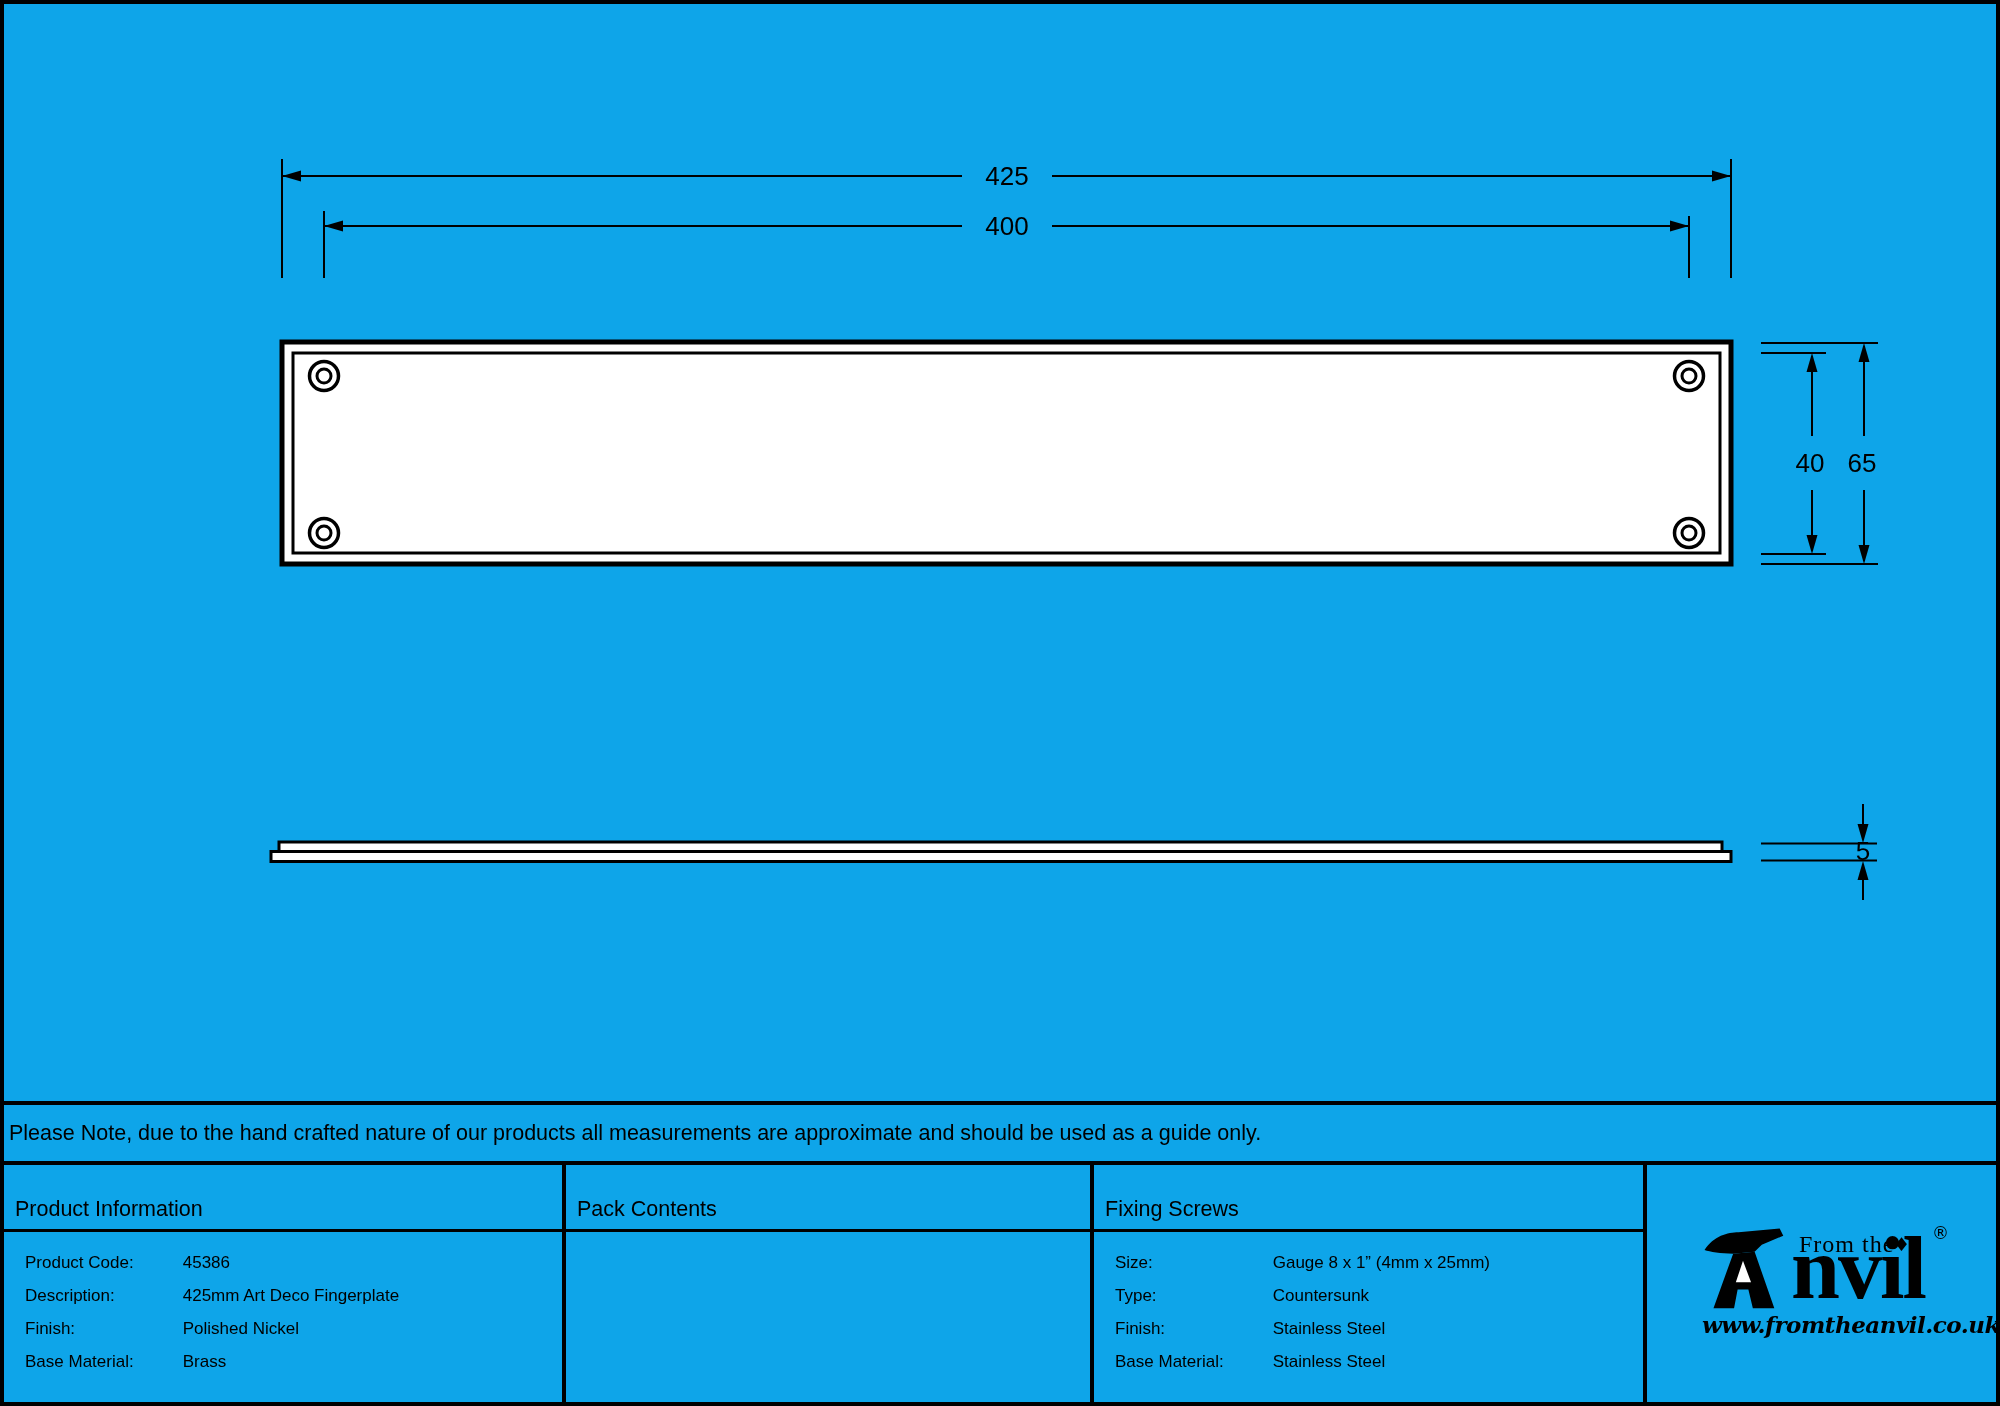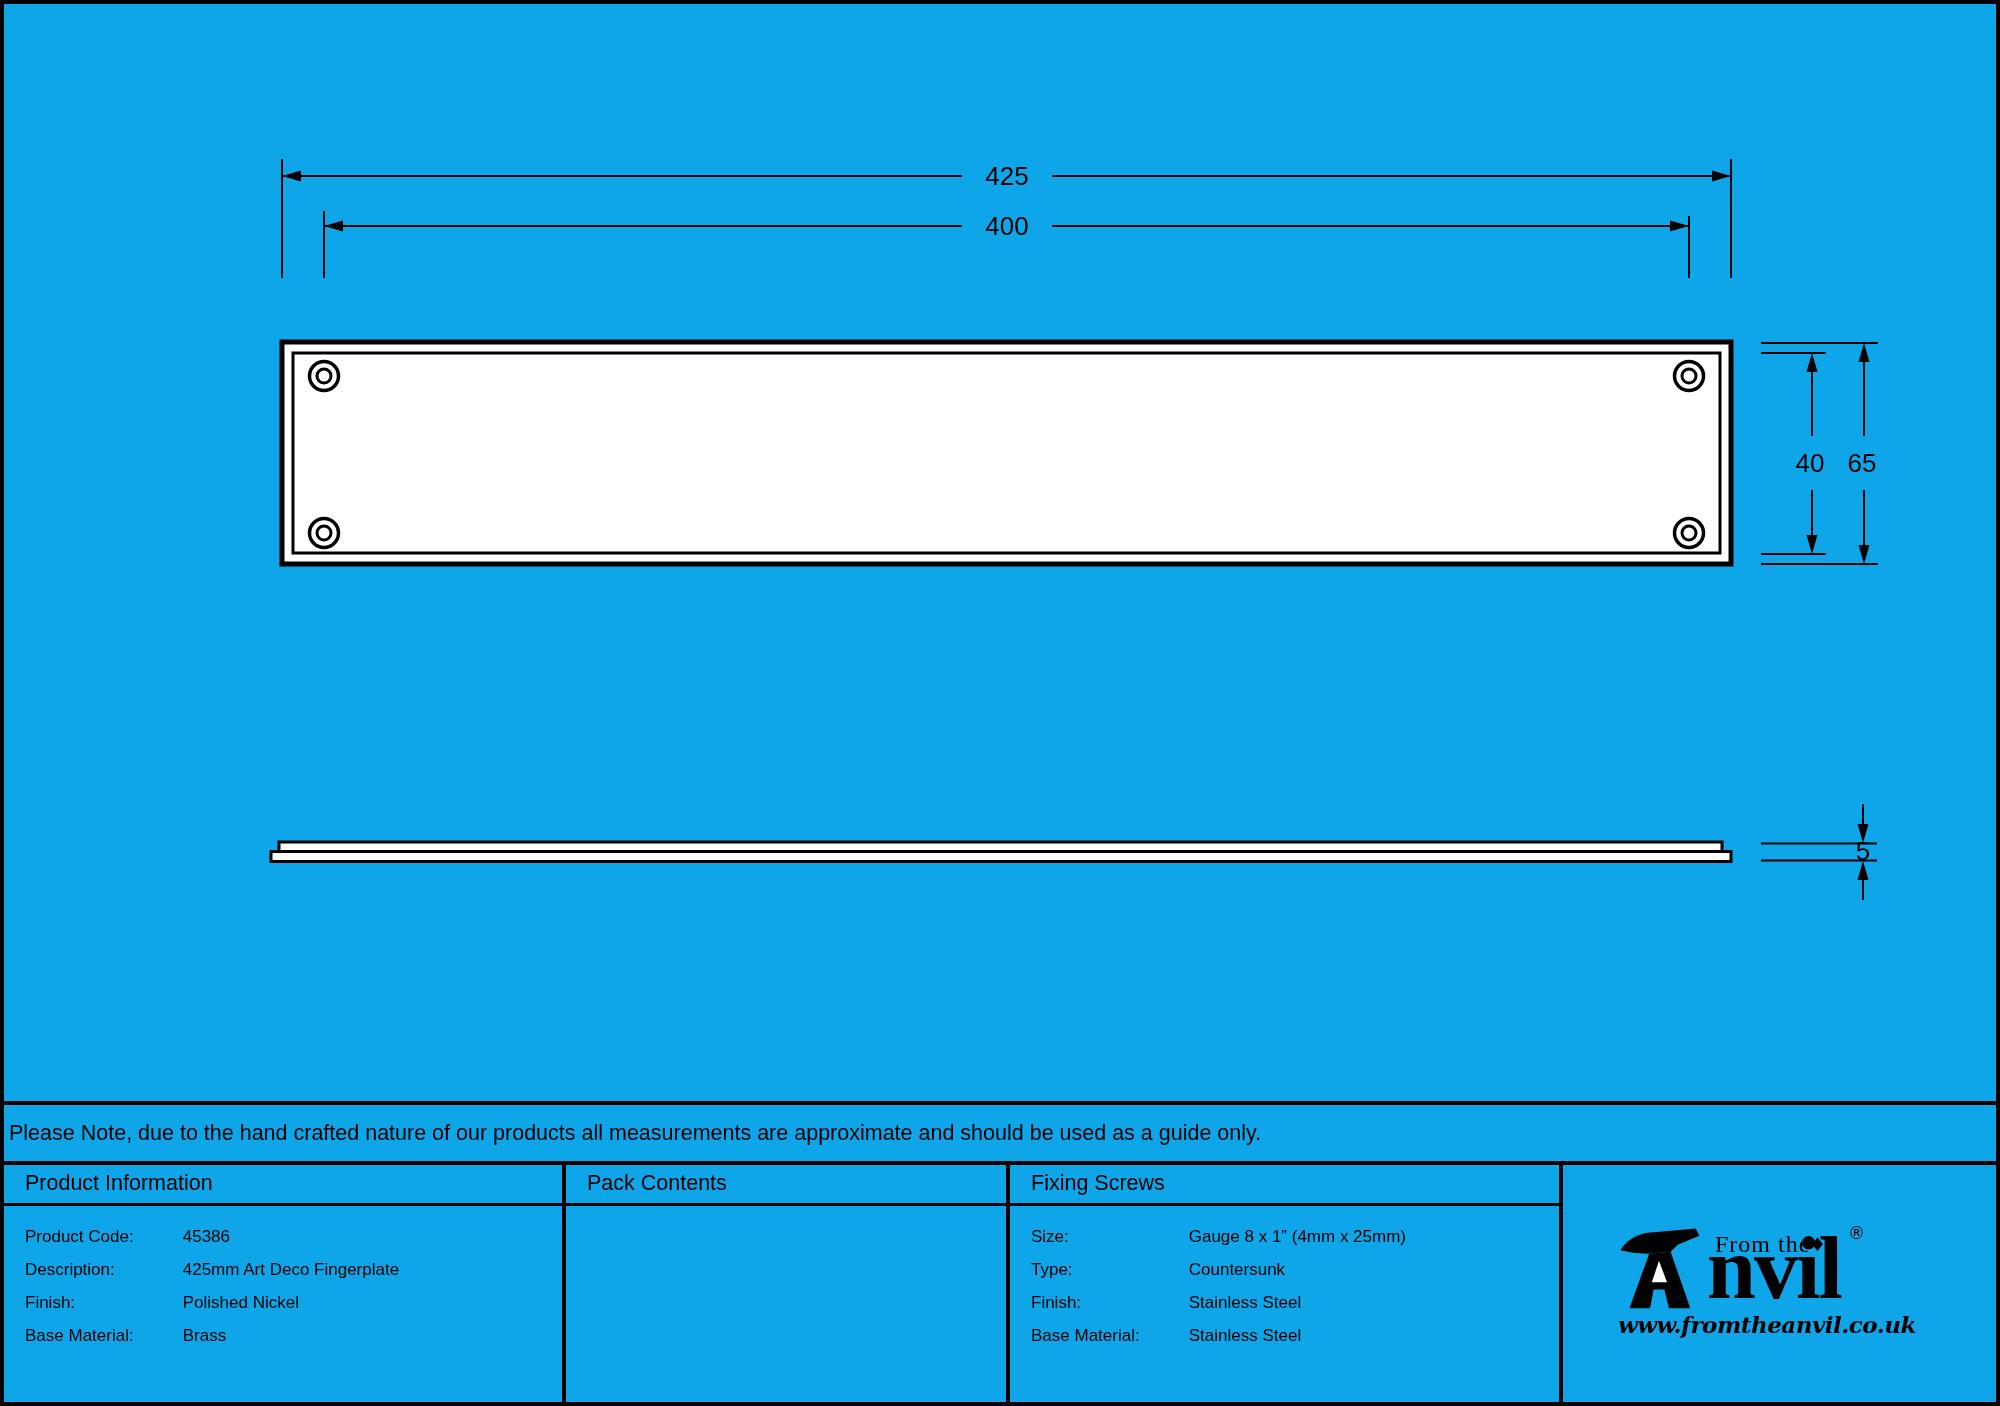--- a/index.html
+++ b/index.html
@@ -13,26 +13,26 @@
 
   .bottom{position:absolute;left:0;bottom:0;width:100%;}
   .disclaimer{
     box-sizing:border-box;height:64px;border-top:4px solid #000;border-bottom:4px solid #000;
     line-height:56px;padding-left:5px;font-size:21.5px;white-space:nowrap;
   }
   .tables{display:flex;height:237px;}
   .col{box-sizing:border-box;border-right:4px solid #000;}
   .col:last-child{border-right:none;}
   .c1{width:562px;}
-  .c2{width:444px;}
+  .c2{width:528px;}
   .c3{width:553px;}
   .c4{flex:1;position:relative;}
   .hdr{
     box-sizing:border-box;height:41px;border-bottom:3px solid #000;
-    line-height:37px;padding-left:21px;font-size:21.5px;
+    line-height:37px;padding-left:11px;font-size:21.5px;margin-top:26px;
   }
   .bd{padding:14px 16px 0 21px;font-size:17px;}
   .kv{height:33px;line-height:33px;white-space:nowrap;}
   .k{display:inline-block;width:153px;}
   .item{height:33px;line-height:33px;white-space:nowrap;}
 
   
   .logo{position:absolute;inset:0;}
   .anvil-icon{position:absolute;left:50px;top:60px;}
   .tagline{

